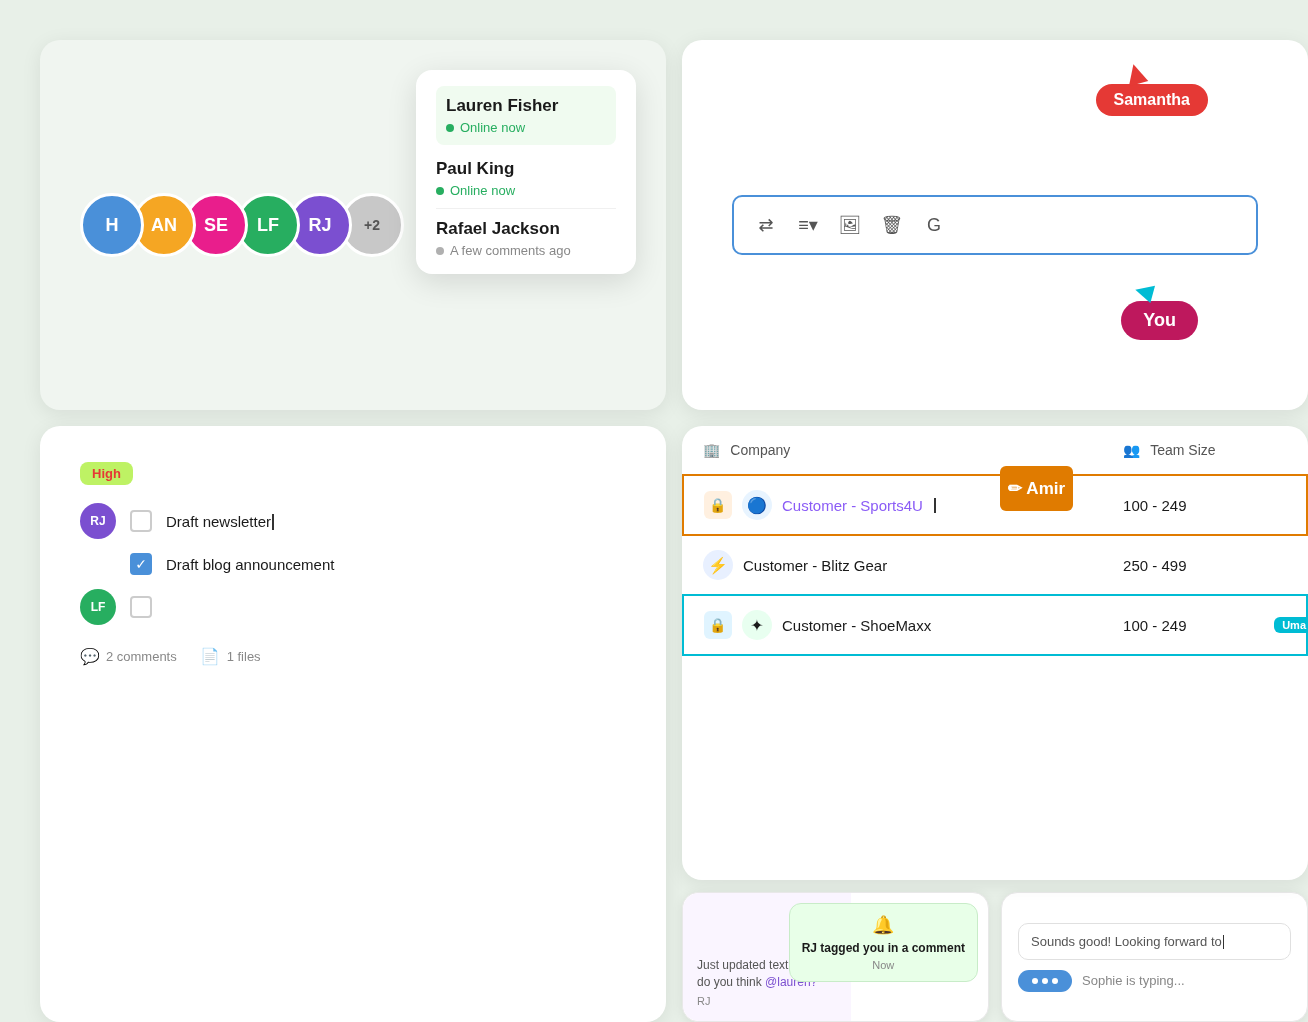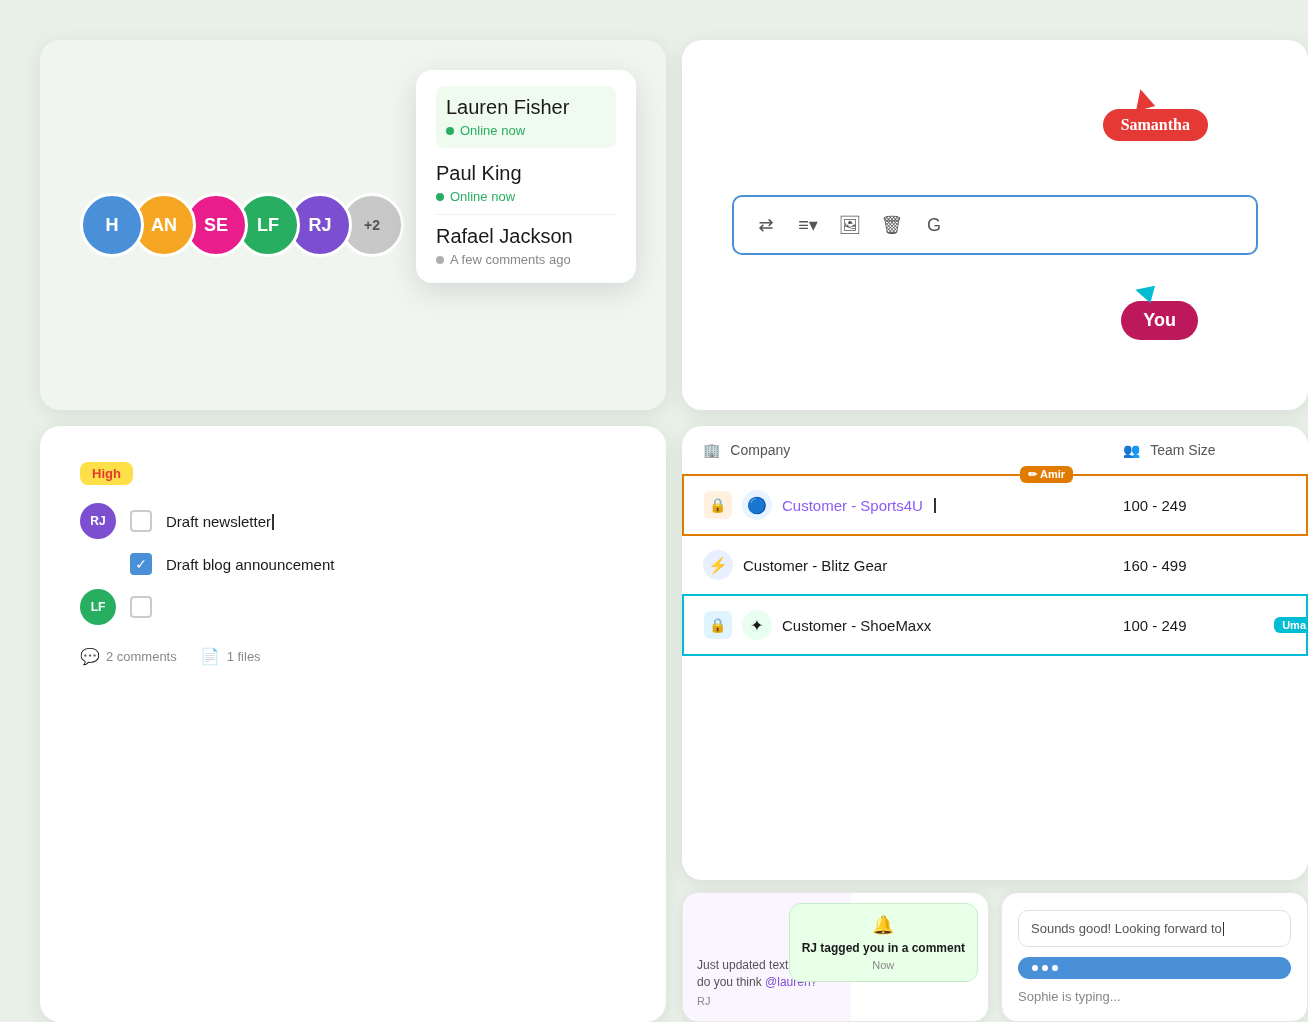--- a/index.html
+++ b/index.html
@@ -52,22 +52,22 @@
       z-index: 10;
     }
 
     .popup-user {
       padding: 10px 0;
       border-bottom: 1px solid #f0f0f0;
     }
     .popup-user:last-child { border-bottom: none; }
 
     .popup-user-name {
-      font-weight: 400;
-      font-size: 20px;
+      font-weight: 700;
+      font-size: 17px;
       color: #1a1a1a;
       margin-bottom: 4px;
     }
 
     .popup-user-status {
       display: flex;
       align-items: center;
       gap: 6px;
       font-size: 13px;
     }
@@ -78,21 +78,21 @@
       border-radius: 50%;
     }
     .dot-green { background: #27AE60; }
     .dot-gray { background: #B0B0B0; }
 
     .status-online { color: #27AE60; }
     .status-away { color: #888; }
 
     .priority-badge {
       display: inline-block;
-      background: #fde047;
+      background: #bef264;
       color: #E53935;
       font-size: 13px;
       font-weight: 600;
       padding: 4px 12px;
       border-radius: 8px;
       align-self: flex-start;
     }
 
     .task-title {
       font-size: 26px;
@@ -284,21 +284,21 @@
         <div class="popup-user-status">
           <div class="status-dot dot-gray"></div>
           <span class="status-away">A few comments ago</span>
         </div>
       </div>
     </div>
   </div>
 
   <div class="quadrant q-topright">
 
-    <div style="position:absolute; top:49px; right:100px; display:flex; flex-direction:column; align-items:flex-start;font-family:Liberation Serif, serif;">
+    <div style="position:absolute; top:24px; right:100px; display:flex; flex-direction:column; align-items:flex-start;">
       <div style="width:0; height:0; border-left:10px solid transparent; border-right:10px solid transparent; border-bottom:20px solid #E53935; margin-left:30px; transform:rotate(-15deg);"></div>
       <div style="background:#E53935; color:white; padding:7px 18px; border-radius:20px; font-weight:700; font-size:16px;">Samantha</div>
     </div>
 
     <div style="position:absolute; top:50%; left:50px; right:50px; transform:translateY(-50%); display:flex; align-items:center; gap:6px; border:2px solid #4A90D9; border-radius:10px; padding:10px 14px; background:white;">
       <div style="width:36px; height:36px; display:flex; align-items:center; justify-content:center; cursor:pointer; font-size:18px; color:#555;">⇄</div>
       <div style="width:36px; height:36px; display:flex; align-items:center; justify-content:center; cursor:pointer; font-size:18px; color:#555;">≡▾</div>
       <div style="width:36px; height:36px; display:flex; align-items:center; justify-content:center; cursor:pointer; font-size:18px; color:#555;">🖼</div>
       <div style="width:36px; height:36px; display:flex; align-items:center; justify-content:center; cursor:pointer; font-size:18px; color:#555;">🗑</div>
       <div style="width:36px; height:36px; display:flex; align-items:center; justify-content:center; cursor:pointer; font-size:18px; color:#555;">G</div>
@@ -369,36 +369,36 @@
         </thead>
         <tbody>
 
           <tr style="position:relative;">
             <td style="padding:14px 20px; border:2px solid #E07B00; border-right:none; border-radius:8px 0 0 8px; position:relative;">
               <div style="display:flex; align-items:center; gap:10px; position:relative;">
                 <div style="background:#FFF0E0; border-radius:6px; width:28px; height:28px; display:flex; align-items:center; justify-content:center; font-size:14px;">🔒</div>
                 <div style="width:30px; height:30px; border-radius:50%; background:#E8F4FF; display:flex; align-items:center; justify-content:center; font-size:16px;">🔵</div>
                 <span style="font-size:15px; color:#8b5cf6;">Customer - Sports4U</span>
                   <span style="display:inline-block; width:2px; height:15px; background:#333; margin-left:1px; vertical-align:text-bottom;"></span>
-                <span style="background:#E07B00; color:white; font-size:11px; font-weight:600; padding:2px 8px; border-radius:6px; position:absolute; top:-24px; right:10px;">✏ Amir</span>
+                <span style="background:#E07B00; color:white; font-size:17px; font-weight:600; padding:12px 8px; border-radius:6px; position:absolute; top:-24px; right:10px;">✏ Amir</span>
               </div>
             </td>
             <td style="padding:14px 20px; border:2px solid #E07B00; border-left:none; border-radius:0 8px 8px 0;">
               <span>100 - 249</span>
             </td>
           </tr>
 
           <tr>
             <td style="padding:14px 20px;">
               <div style="display:flex; align-items:center; gap:10px;">
                 <div style="width:30px; height:30px; border-radius:50%; background:#E8F0FF; display:flex; align-items:center; justify-content:center; font-size:16px;">⚡</div>
                 <span style="font-size:15px; color:#1a1a1a;">Customer - Blitz Gear</span>
               </div>
             </td>
-            <td style="padding:14px 20px; font-size:15px; color:#1a1a1a;">160 - 499</td>
+            <td style="padding:14px 20px; font-size:15px; color:#1a1a1a;">250 - 499</td>
           </tr>
 
           <tr style="position:relative;">
             <td style="padding:14px 20px; border:2px solid #00BCD4; border-right:none; border-radius:8px 0 0 8px;">
               <div style="display:flex; align-items:center; gap:10px;">
                 <div style="background:#E0F4FF; border-radius:6px; width:28px; height:28px; display:flex; align-items:center; justify-content:center; font-size:14px;">🔒</div>
                 <div style="width:30px; height:30px; border-radius:50%; background:#E8FFF0; display:flex; align-items:center; justify-content:center; font-size:16px;">✦</div>
                 <span style="font-size:15px; color:#1a1a1a;">Customer - ShoeMaxx</span>
               </div>
             </td>
@@ -426,21 +426,21 @@
           <div style="font-size:18px; color:#27AE60; margin-bottom:4px;">🔔</div>
           <div style="font-size:12px; font-weight:600; color:#1a1a1a; line-height:1.4;">RJ tagged you in a comment</div>
           <div style="font-size:11px; color:#888; margin-top:2px;">Now</div>
         </div>
       </div>
 
       <div style="flex:1; background:white; border-radius:16px; padding:16px; box-shadow:0 2px 12px rgba(0,0,0,0.08); overflow:hidden; display:flex; flex-direction:column; gap:10px; justify-content:center; border:1px solid #e8e8e8;">
         <div style="border:1px solid #e0e0e0; border-radius:10px; padding:10px 12px; font-size:13px; color:#555;">
           <span>Sounds good! Looking forward to</span><span style="display:inline-block; width:1px; height:14px; background:#333; margin-left:1px; vertical-align:text-bottom;"></span>
         </div>
-        <div style="display:flex; gap:10px;flex-direction:column;">
+        <div style="display:flex; align-items:center; gap:10px;">
           <div style="background:#4A90D9; border-radius:20px; padding:8px 14px; display:flex; gap:4px; align-items:center;">
             <div style="width:6px; height:6px; border-radius:50%; background:white;"></div>
             <div style="width:6px; height:6px; border-radius:50%; background:white;"></div>
             <div style="width:6px; height:6px; border-radius:50%; background:white;"></div>
           </div>
           <span style="font-size:13px; color:#888;">Sophie is typing...</span>
         </div>
       </div>
     </div>
 

